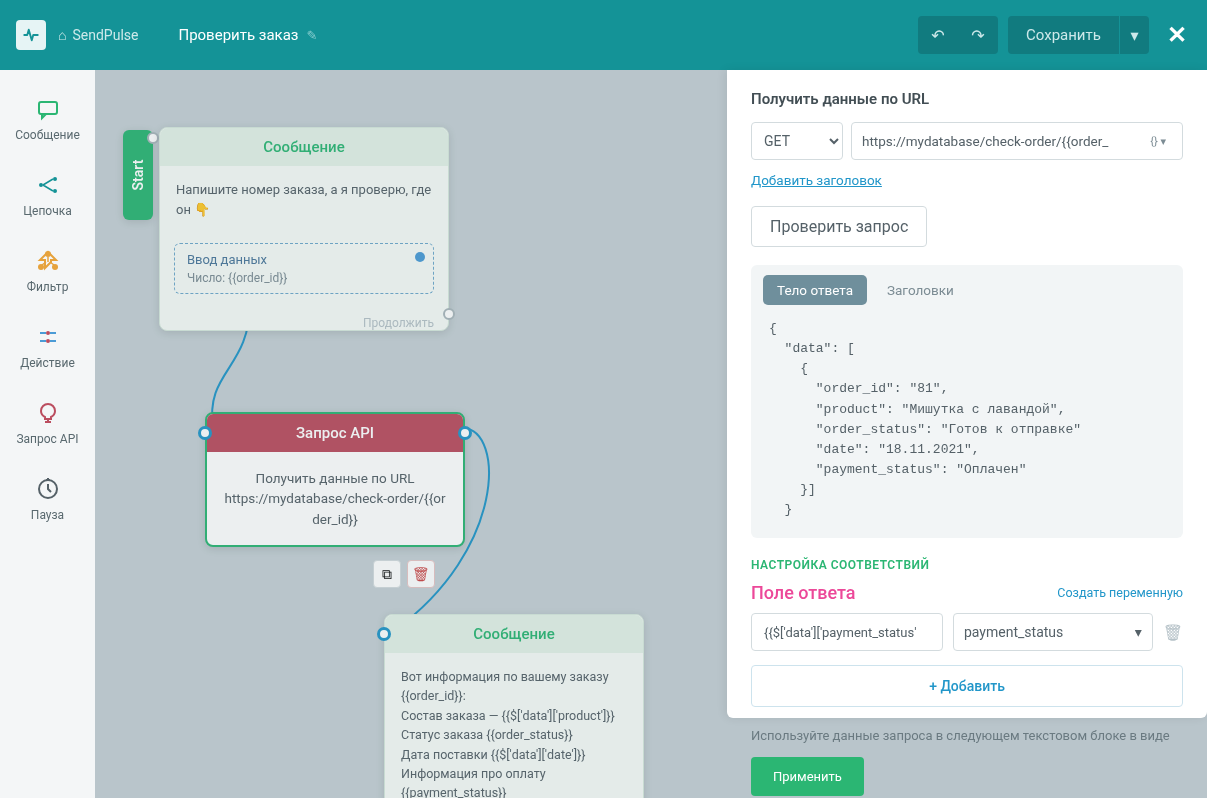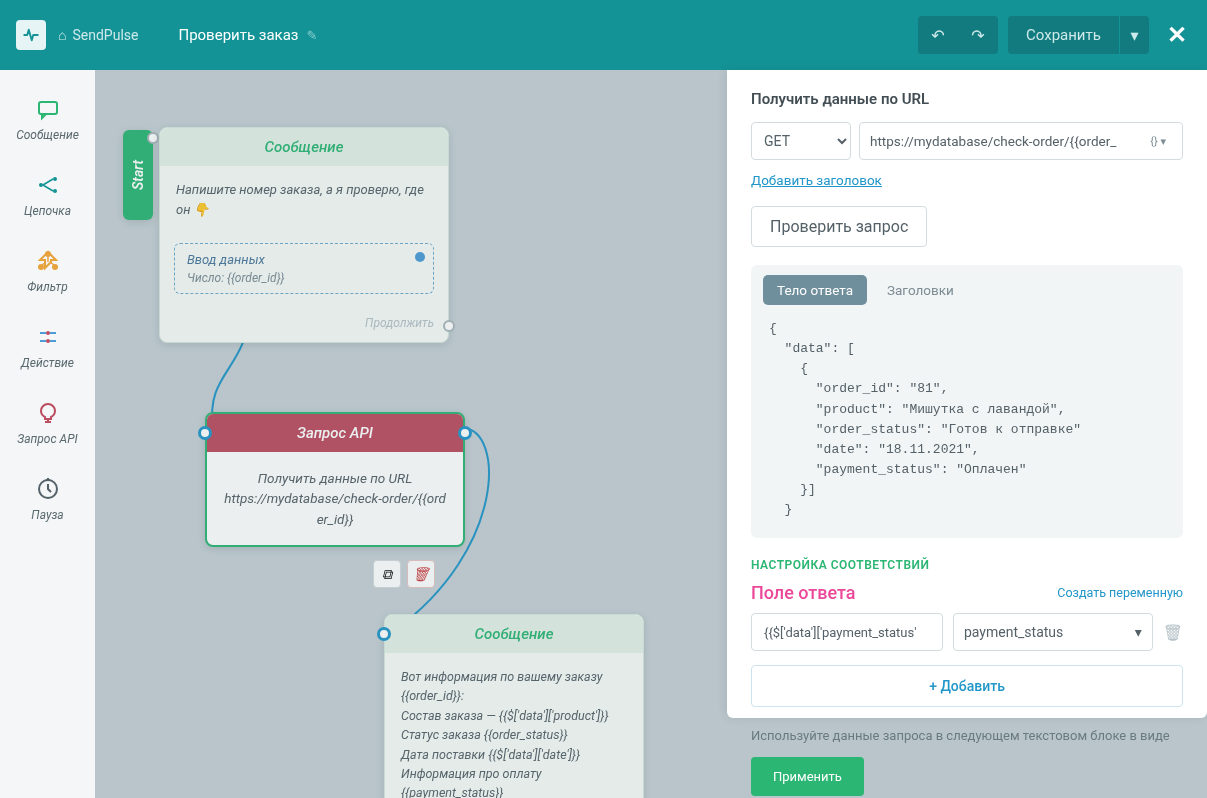--- a/index.html
+++ b/index.html
@@ -16,21 +16,21 @@
 .pencil-icon { color: #87cdce; font-size: 13px; }
 .top-actions { position: absolute; right: 16px; display: flex; align-items: center; gap: 10px; }
 .undo-redo { display: flex; background: #117b7f; border-radius: 4px; overflow: hidden; }
 .undo-redo div { width: 40px; height: 38px; display: flex; align-items: center; justify-content: center; color: #cde9ea; cursor: pointer; }
 .save-btn { display: flex; align-items: center; background: #117b7f; border-radius: 4px; overflow: hidden; height: 38px; }
 .save-btn-main { padding: 0 18px; color: #cde9ea; font-size: 15px; display: flex; align-items: center; height: 100%; }
 .save-btn-caret { width: 30px; height: 100%; display: flex; align-items: center; justify-content: center; color: #cde9ea; border-left: 1px solid #149397; }
 .close-x { color: #fff; font-size: 24px; font-weight: bold; cursor: pointer; margin-left: 8px; margin-right: 4px; }
 
 
-.main { position: absolute; top: 70px; left: 0; right: 0; bottom: 0; display: flex; font-style: italic; }
+.main { position: absolute; top: 70px; left: 0; right: 0; bottom: 0; display: flex; }
 
 
 .sidebar { width: 95px; background: #f4f6f7; display: flex; flex-direction: column; padding-top: 12px; gap: 2px; z-index: 2; }
 .side-item { display: flex; flex-direction: column; align-items: center; justify-content: center; padding: 14px 4px; margin: 0 6px; border-radius: 6px; cursor: pointer; }
 .side-icon { width: 26px; height: 26px; display: flex; align-items: center; justify-content: center; margin-bottom: 6px; }
 .side-label { font-size: 12px; color: #59696f; text-align: center; }
 
 
 .canvas { flex: 1; position: relative; background: #c5d0d5; }
 .canvas::after { content: ""; position: absolute; inset: 0; background: rgba(100,120,130,0.12); pointer-events: none; }
@@ -42,21 +42,21 @@
 .node-start span { transform: rotate(-90deg); color: #fff; font-weight: 600; font-size: 14px; }
 .node-start .port { position: absolute; top: 2px; right: -6px; width: 12px; height: 12px; background: #fff; border: 2px solid #aab7bc; border-radius: 50%; }
 
 .node-msg1 { left: 64px; top: 57px; width: 290px; background: #f6fbf8; border: 1px solid #d7e9dd; }
 .node-msg1 .hdr { background: #e3f2e8; color: #2bb673; text-align: center; padding: 10px; font-weight: 500; border-radius: 8px 8px 0 0; font-size: 15px; }
 .node-msg1 .body { padding: 14px 16px; color: #556168; font-size: 13px; line-height: 1.5; }
 .node-msg1 .input-chip { margin: 10px 14px 16px; border: 1.5px dashed #6fa9cc; border-radius: 6px; padding: 8px 12px; position: relative; }
 .node-msg1 .input-chip .t1 { color: #4b779b; font-size: 13px; }
 .node-msg1 .input-chip .t2 { color: #7c8c94; font-size: 12px; margin-top: 4px; }
 .node-msg1 .input-chip .dot { position: absolute; top: 8px; right: 8px; width: 10px; height: 10px; background: #4b9bd6; border-radius: 50%; }
-.node-msg1 .ftr { padding: 6px 14px 12px; text-align: right; color: #b6c2c8; font-size: 12px; position: relative; }
+.node-msg1 .ftr { padding: 6px 14px 0; text-align: right; color: #b6c2c8; font-size: 12px; position: relative; }
 .node-msg1 .ftr .port { position: absolute; right: -7px; bottom: 10px; width: 12px; height: 12px; background: #fff; border: 2px solid #aab7bc; border-radius: 50%; }
 
 .node-api { left: 110px; top: 342px; width: 260px; background: #fff; border: 2px solid #2bb673; }
 .node-api .hdr { background: #bb4d5f; color: #fff; text-align: center; padding: 10px; font-weight: 500; border-radius: 6px 6px 0 0; font-size: 15px; position: relative; }
 .node-api .hdr .port-l { position: absolute; left: -9px; top: 50%; transform: translateY(-50%); width: 14px; height: 14px; background: #fff; border: 3px solid #2196c9; border-radius: 50%; }
 .node-api .hdr .port-r { position: absolute; right: -9px; top: 50%; transform: translateY(-50%); width: 14px; height: 14px; background: #fff; border: 3px solid #2196c9; border-radius: 50%; }
 .node-api .body { padding: 16px; text-align: center; color: #556168; font-size: 13.5px; line-height: 1.5; }
 .node-actions { position: absolute; left: 278px; top: 490px; display: flex; gap: 6px; }
 .node-actions div { width: 28px; height: 28px; background: #fff; border: 1px solid #d3dbde; border-radius: 4px; display: flex; align-items: center; justify-content: center; font-size: 14px; }
 .node-actions .del { color: #c44; border-color: #e7c5c5; }
@@ -64,21 +64,21 @@
 .node-msg2 { left: 289px; top: 544px; width: 260px; background: #f6fbf8; border: 1px solid #d7e9dd; }
 .node-msg2 .hdr { background: #e3f2e8; color: #2bb673; text-align: center; padding: 10px 10px; font-weight: 500; border-radius: 8px 8px 0 0; font-size: 15px; position: relative; }
 .node-msg2 .hdr .port-l { position: absolute; left: -8px; top: 50%; transform: translateY(-50%); width: 14px; height: 14px; background: #fff; border: 3px solid #2196c9; border-radius: 50%; }
 .node-msg2 .body { padding: 14px 16px; color: #556168; font-size: 12.5px; line-height: 1.55; }
 
 
 .panel { position: absolute; top: 70px; right: 0; bottom: 0; width: 480px; z-index: 5; }
 .panel-inner { background: #fff; margin: 0; padding: 20px 24px; height: 648px; overflow: hidden; box-shadow: -2px 0 10px rgba(0,0,0,0.08); border-radius: 0 0 6px 6px; }
 .panel h4 { font-size: 15px; color: #424e54; font-weight: 600; margin-bottom: 14px; }
 .url-row { display: flex; gap: 8px; margin-bottom: 10px; }
-.method-select { width: 100px; height: 38px; border: 1px solid #d3dbde; border-radius: 4px; padding: 0 8px; font-size: 14px; color: #556168; background: #fff; }
+.method-select { width: 92px; height: 38px; border: 1px solid #d3dbde; border-radius: 4px; padding: 0 8px; font-size: 14px; color: #556168; background: #fff; }
 .url-box { flex: 1; height: 38px; border: 1px solid #d3dbde; border-radius: 4px; display: flex; align-items: center; padding: 0 10px; font-size: 13.5px; color: #556168; overflow: hidden; white-space: nowrap; }
 .url-box .vars { margin-left: auto; padding: 2px 6px; font-size: 11px; color: #7c8c94; }
 .add-header { color: #2196c9; font-size: 13.5px; text-decoration: underline; display: inline-block; margin-bottom: 18px; cursor: pointer; }
 .test-btn { border: 1px solid #d3dbde; background: #fff; padding: 10px 18px; border-radius: 4px; font-size: 16px; color: #556168; cursor: pointer; margin-bottom: 18px; }
 .resp-box { background: #f2f5f6; border-radius: 6px; padding: 0; margin-bottom: 20px; }
 .resp-tabs { padding: 10px 12px 0; display: flex; gap: 6px; }
 .resp-tab { padding: 7px 14px; border-radius: 5px; font-size: 13.5px; color: #7c8c94; cursor: pointer; }
 .resp-tab.active { background: #6f8f9c; color: #fff; }
 .resp-json { padding: 14px 18px 18px; font-family: "Courier New", monospace; font-size: 13px; color: #556168; line-height: 1.55; white-space: pre; }
 .section-label { color: #2bb673; font-size: 12px; letter-spacing: 0.5px; font-weight: 600; margin-bottom: 10px; text-transform: uppercase; }

